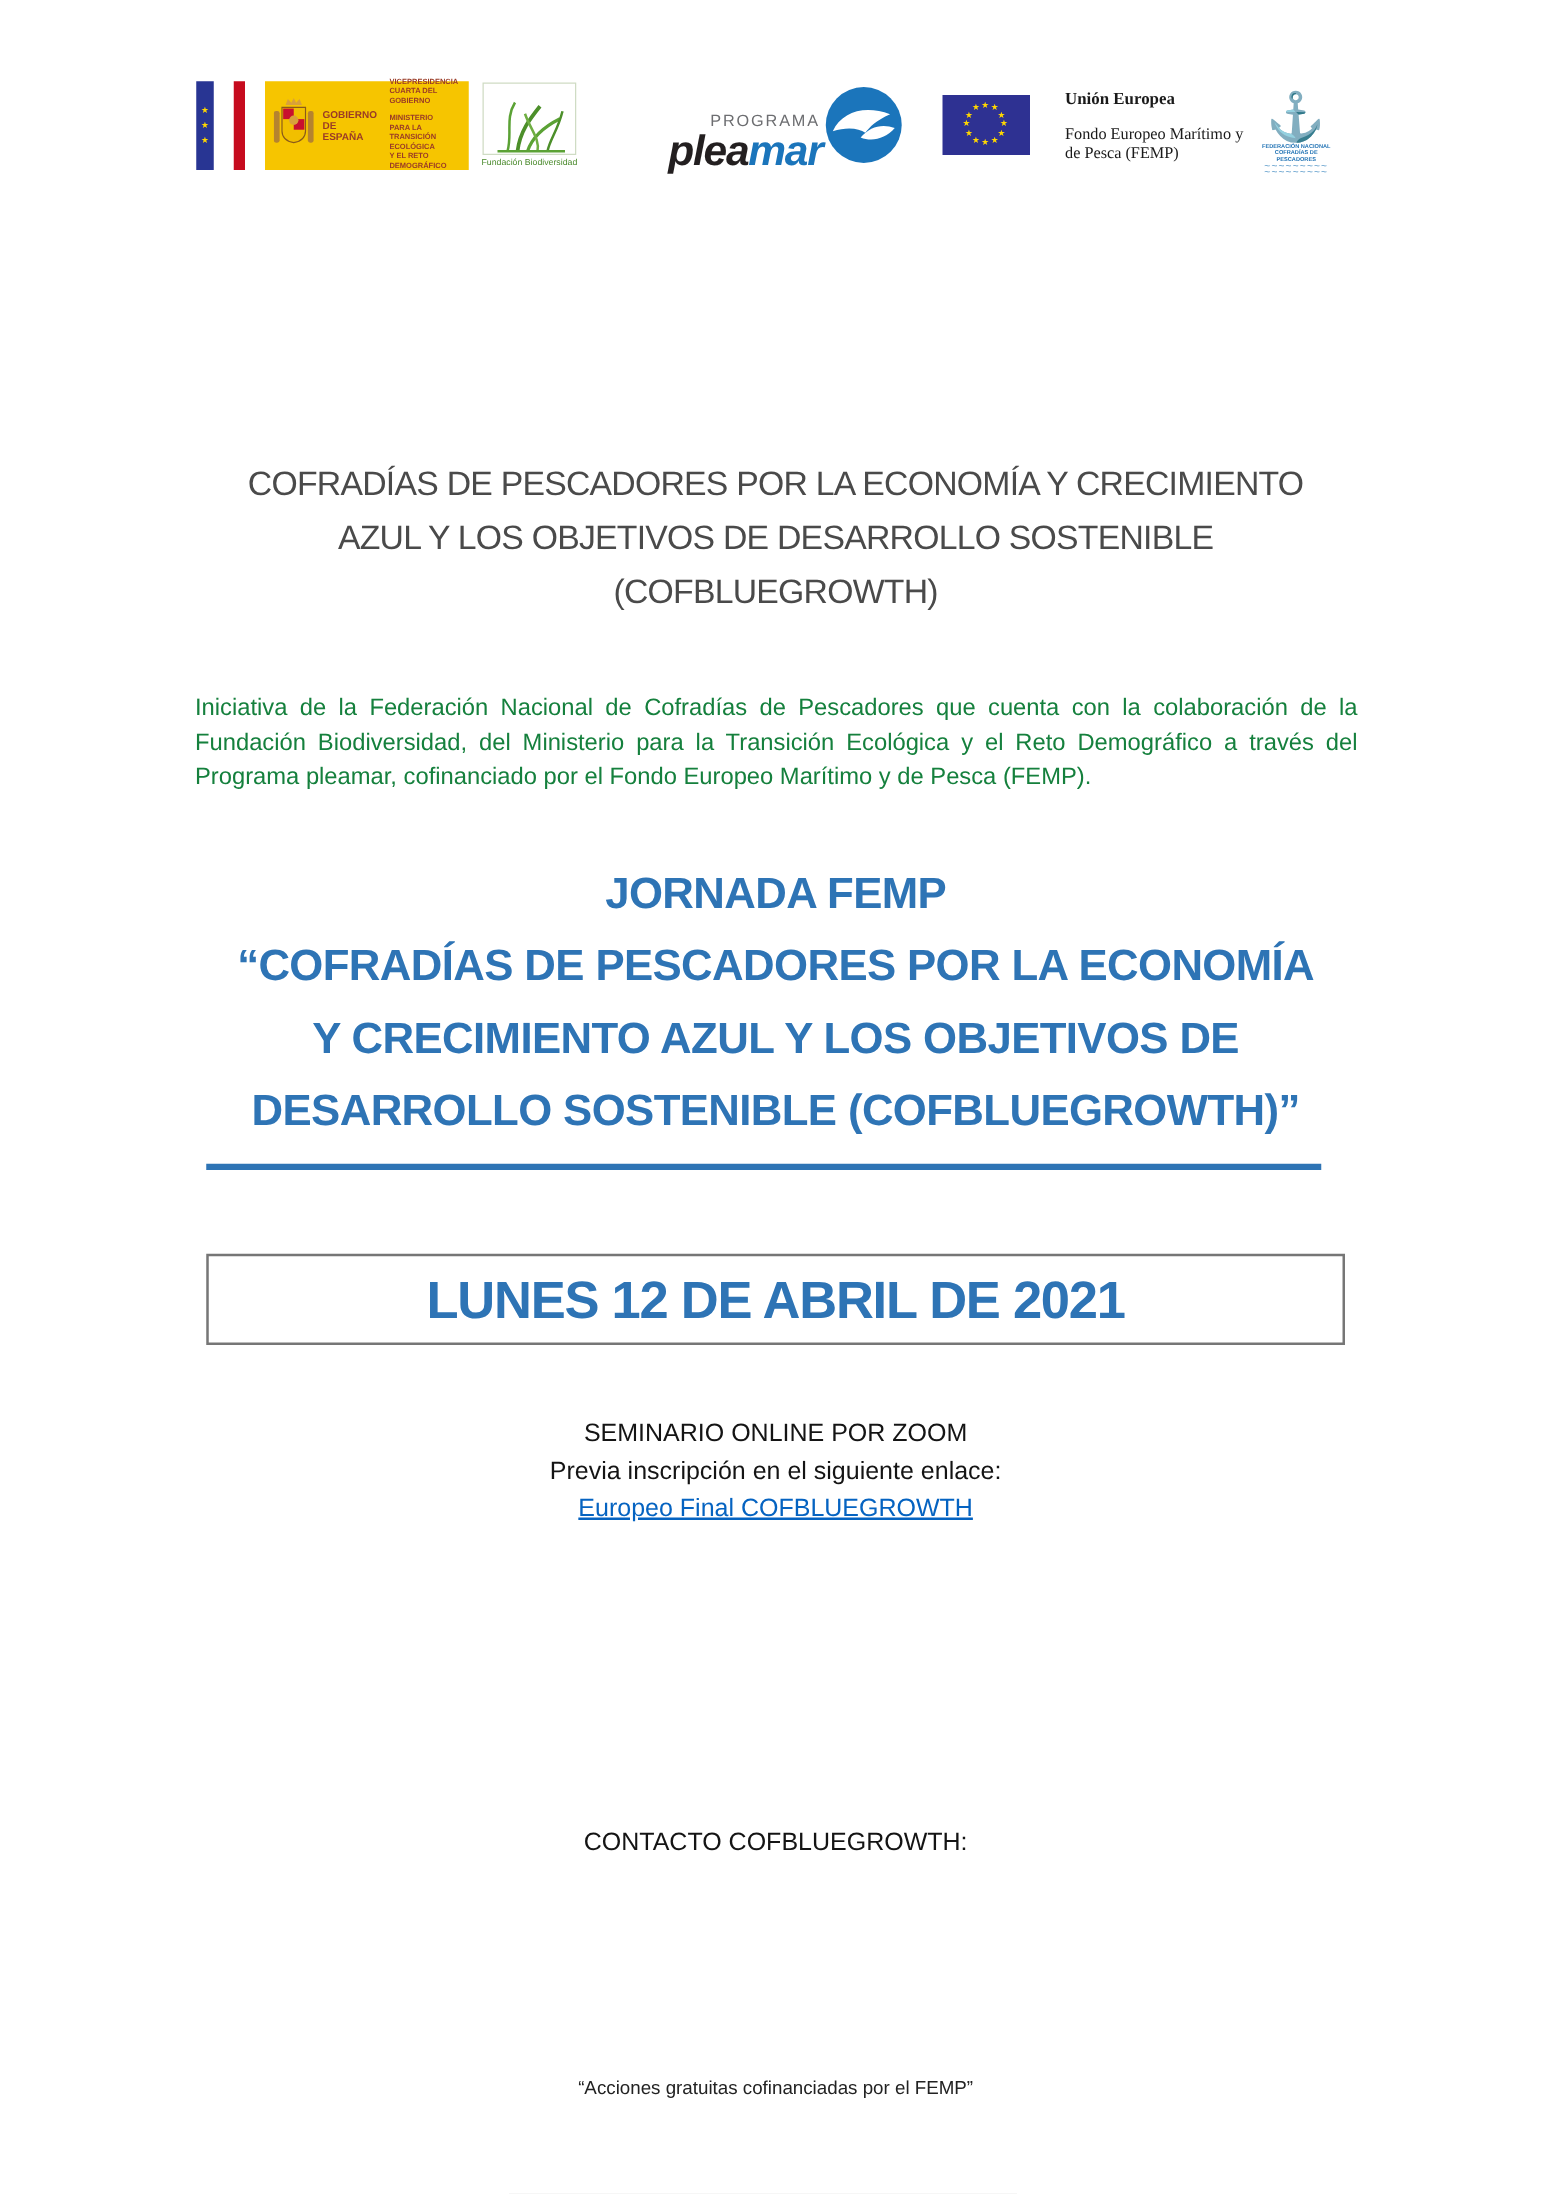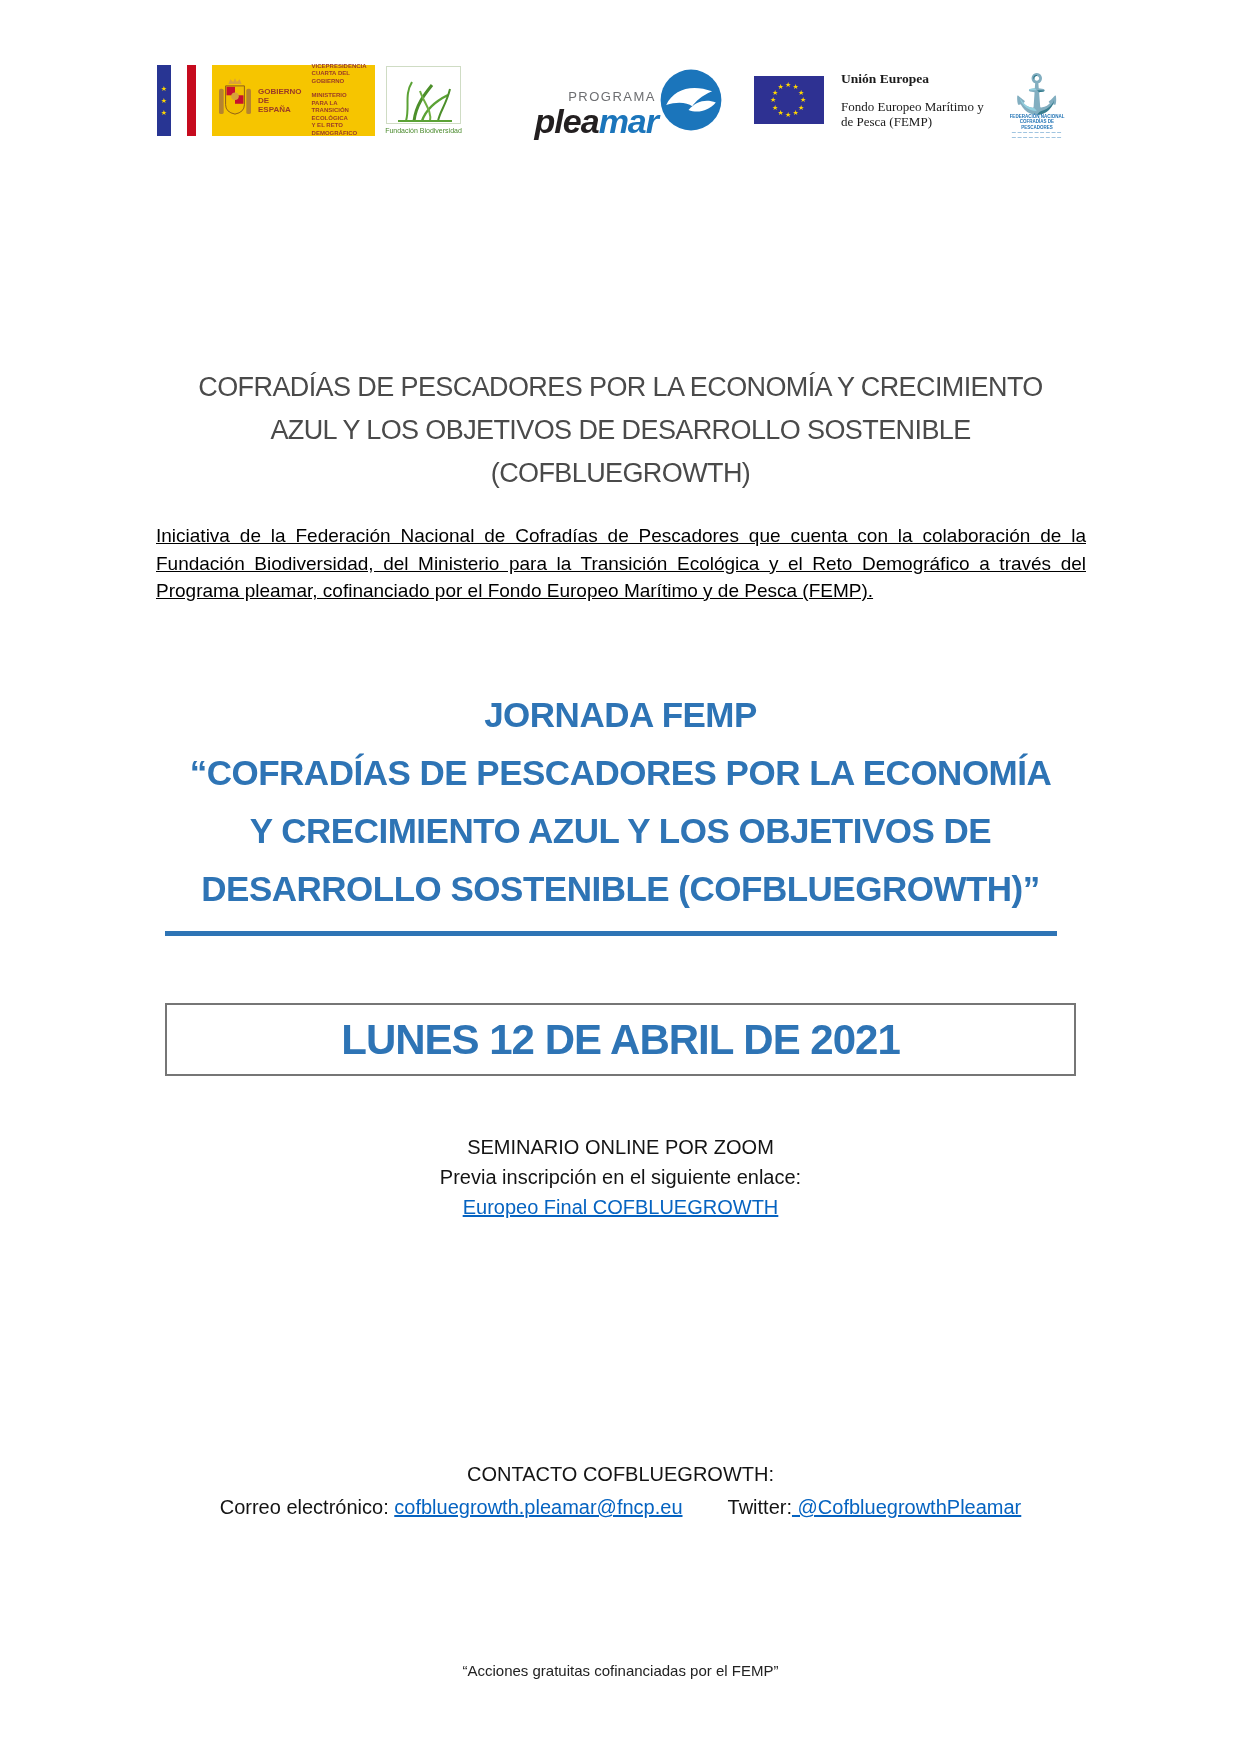--- a/index.html
+++ b/index.html
@@ -33,36 +33,36 @@
   .pleamar-kicker{color:#6d6e71;font-size:13px;letter-spacing:1.5px;line-height:14px;padding-right:2px;margin-top:28px;}
   .pleamar-word{font-size:34px;font-weight:bold;line-height:34px;letter-spacing:-1px;font-style:italic;}
   .pl-black{color:#231f20;}
   .pl-blue{color:#1b75bb;}
   .pleamar-globe{width:62px;height:62px;margin-left:2px;flex:none;}
 
   
   .logo-eu{width:246px;margin-left:32px;flex:none;display:flex;align-items:center;}
   .eu-flag{width:70px;height:48px;background:#2e3192;position:relative;flex:none;}
   .eu-flag span{position:absolute;color:#ffd700;font-size:7px;line-height:7px;}
-  .eu-text{margin-left:17px;font-family:"Liberation Serif",serif;color:#1a1a1a;}
+  .eu-text{margin-left:28px;font-family:"Liberation Serif",serif;color:#1a1a1a;}
   .eu-bold{font-weight:bold;font-size:13.5px;line-height:15px;}
   .eu-line{font-size:13px;line-height:15px;}
   .eu-line.first{margin-top:13px;}
 
   
   .logo-fncp{width:62px;margin-left:6px;margin-top:14px;flex:none;text-align:center;color:#2374b5;}
   .fncp-anchor{font-size:38px;line-height:40px;}
   .fncp-line{font-size:4.5px;line-height:5.5px;font-weight:bold;letter-spacing:0;}
   .fncp-waves{font-size:8px;line-height:5px;letter-spacing:1px;color:#4a90c4;}
 
   
   .doc-title{position:absolute;top:366px;left:0;width:100%;text-align:center;
              color:#4a4a4a;font-size:27px;line-height:43px;letter-spacing:-0.6px;}
-  .intro{position:absolute;top:522px;left:156px;width:930px;text-align:justify;
-         color:#000000;font-size:19px;line-height:27.5px;text-decoration:underline;}
+  .intro{position:absolute;top:553px;left:156px;width:930px;text-align:justify;
+         color:#15803d;font-size:19px;line-height:27.5px;}
   .event-heading{position:absolute;top:686px;left:0;width:100%;text-align:center;
                  color:#2e74b5;font-weight:bold;font-size:35px;line-height:58px;letter-spacing:-0.5px;}
   .divider{position:absolute;top:931px;left:165px;width:892px;height:5px;background:#2e74b5;}
   .date-box{position:absolute;top:1003px;left:165px;width:911px;height:73px;box-sizing:border-box;
             border:2px solid #767676;display:flex;align-items:center;justify-content:center;}
   .date-text{color:#2e74b5;font-weight:bold;font-size:42px;letter-spacing:-1px;}
   .seminar{position:absolute;top:1132px;left:0;width:100%;text-align:center;
            color:#141414;font-size:20px;line-height:30px;}
   a.doc-link{color:#0563c1;text-decoration:underline;cursor:pointer;}
   .contact{position:absolute;top:1458px;left:0;width:100%;text-align:center;
@@ -189,18 +189,17 @@
   </div>
 
   <div class="seminar">
     <div>SEMINARIO ONLINE POR ZOOM</div>
     <div>Previa inscripción en el siguiente enlace:</div>
     <div><a class="doc-link">Europeo Final COFBLUEGROWTH</a></div>
   </div>
 
   <div class="contact">
     <div>CONTACTO COFBLUEGROWTH:</div>
-    <div><span>Correo electrónico: </span><a class="doc-link">cofbluegrowth.pleamar@fncp.eu</a><span class="gap"></span><span>Twitter:</span><a class="doc-link"> @CofbluegrowthPleamar</a></div>
   </div>
 
   <div class="footer">“Acciones gratuitas cofinanciadas por el FEMP”</div>
 
 </div>
 
 </body></html>

